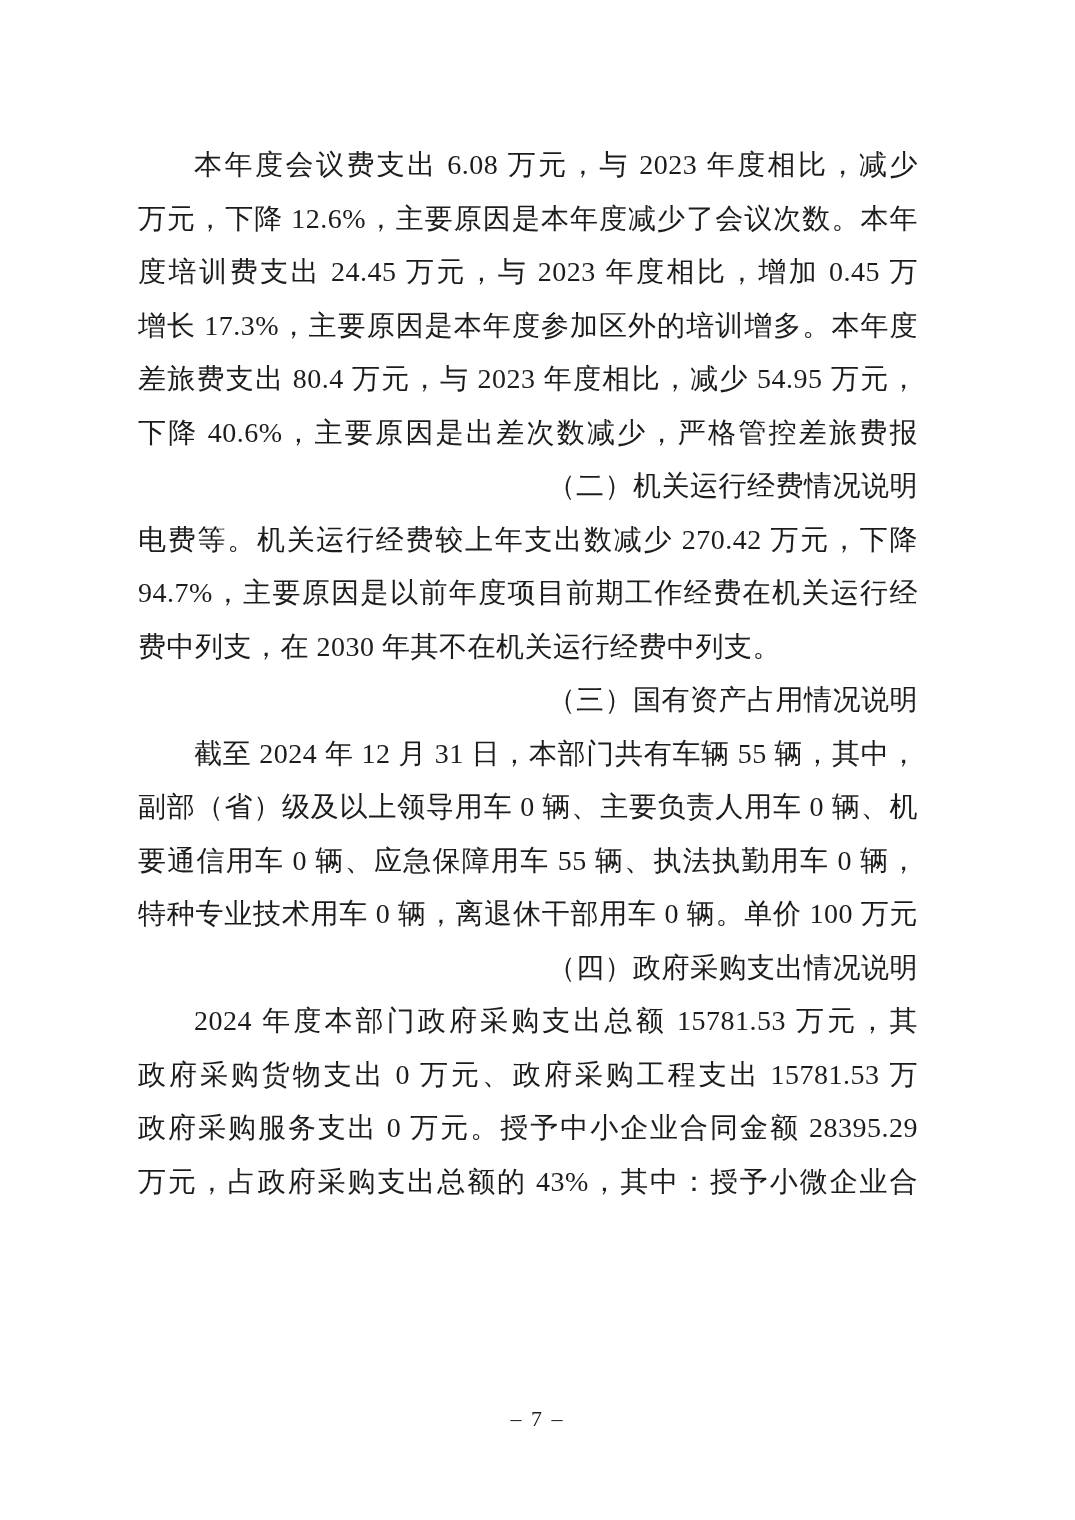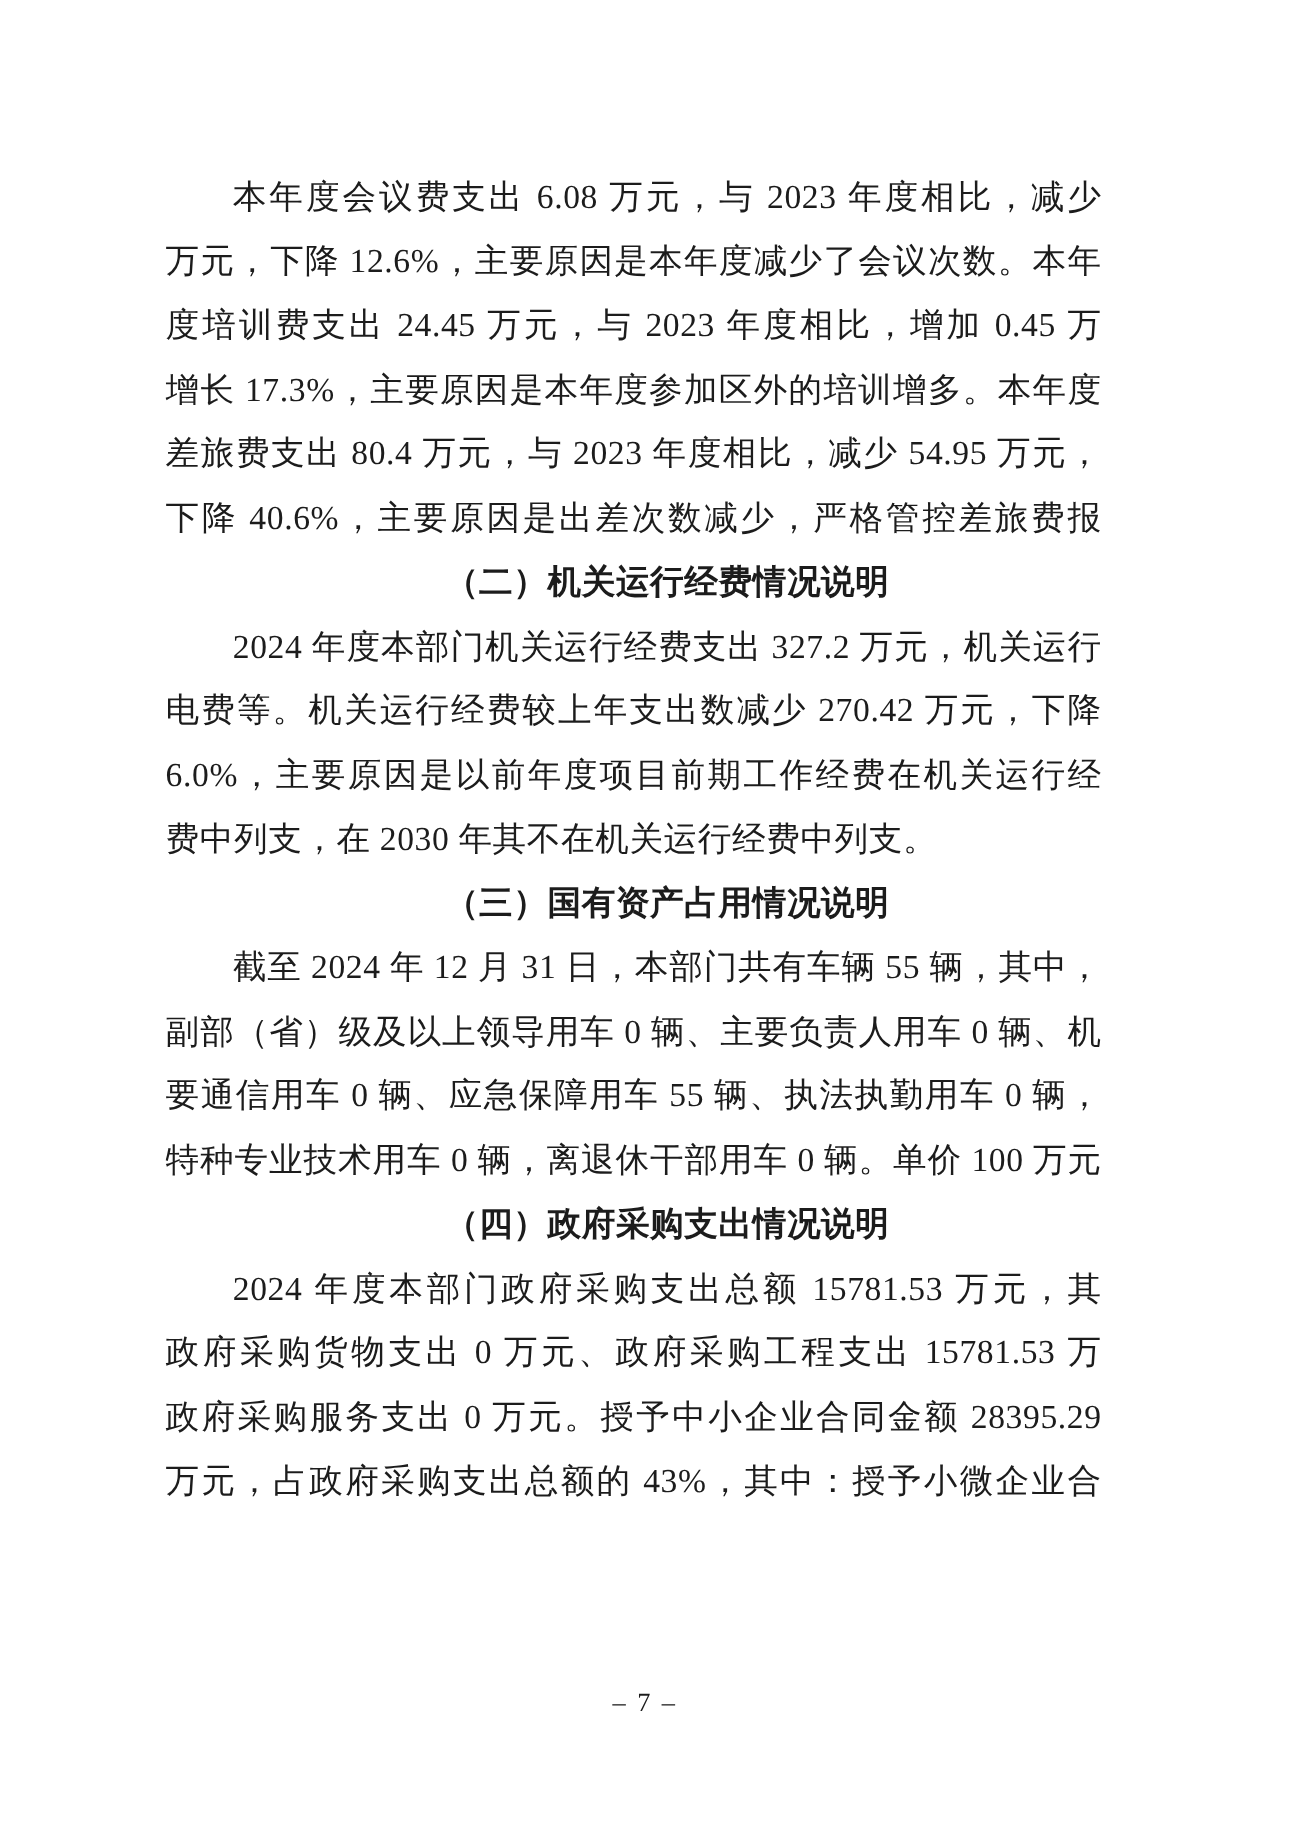--- a/index.html
+++ b/index.html
@@ -36,22 +36,22 @@
   }
   
   .line.fill {
     text-align-last: justify;
     -moz-text-align-last: justify;
   }
   .line.indent {
     text-indent: 56px; 
   }
   .line.heading {
-    font-weight: bold;
-    text-align: center;
+    font-weight: normal;
+    text-align: right;
     text-align-last: auto;
   }
   .footer {
     position: absolute;
     left: 0;
     top: 1400px;
     width: 100%;
     text-align: center;
   }
   .footer span {
@@ -65,23 +65,22 @@
 
 <div class="sheet">
   <main class="content">
       <div class="line indent fill">本年度会议费支出 6.08 万元，与 2023 年度相比，减少 0.88</div>
       <div class="line fill">万元，下降 12.6%，主要原因是本年度减少了会议次数。本年</div>
       <div class="line fill">度培训费支出 24.45 万元，与 2023 年度相比，增加 0.45 万元，</div>
       <div class="line fill">增长 17.3%，主要原因是本年度参加区外的培训增多。本年度</div>
       <div class="line fill">差旅费支出 80.4 万元，与 2023 年度相比，减少 54.95 万元，</div>
       <div class="line fill">下降 40.6%，主要原因是出差次数减少，严格管控差旅费报销。</div>
       <div class="line heading indent">（二）机关运行经费情况说明</div>
-      <div class="line indent fill">2024 年度本部门机关运行经费支出 327.2 万元，机关运行</div>
       <div class="line fill">电费等。机关运行经费较上年支出数减少 270.42 万元，下降</div>
-      <div class="line fill">6.0%，主要原因是以前年度项目前期工作经费在机关运行经</div>
+      <div class="line fill">94.7%，主要原因是以前年度项目前期工作经费在机关运行经</div>
       <div class="line">费中列支，在 2030 年其不在机关运行经费中列支。</div>
       <div class="line heading indent">（三）国有资产占用情况说明</div>
       <div class="line indent fill">截至 2024 年 12 月 31 日，本部门共有车辆 55 辆，其中，</div>
       <div class="line fill">副部（省）级及以上领导用车 0 辆、主要负责人用车 0 辆、机</div>
       <div class="line fill">要通信用车 0 辆、应急保障用车 55 辆、执法执勤用车 0 辆，</div>
       <div class="line fill">特种专业技术用车 0 辆，离退休干部用车 0 辆。单价 100 万元</div>
       <div class="line heading indent">（四）政府采购支出情况说明</div>
       <div class="line indent fill">2024 年度本部门政府采购支出总额 15781.53 万元，其中：</div>
       <div class="line fill">政府采购货物支出 0 万元、政府采购工程支出 15781.53 万元、</div>
       <div class="line fill">政府采购服务支出 0 万元。授予中小企业合同金额 28395.29</div>

